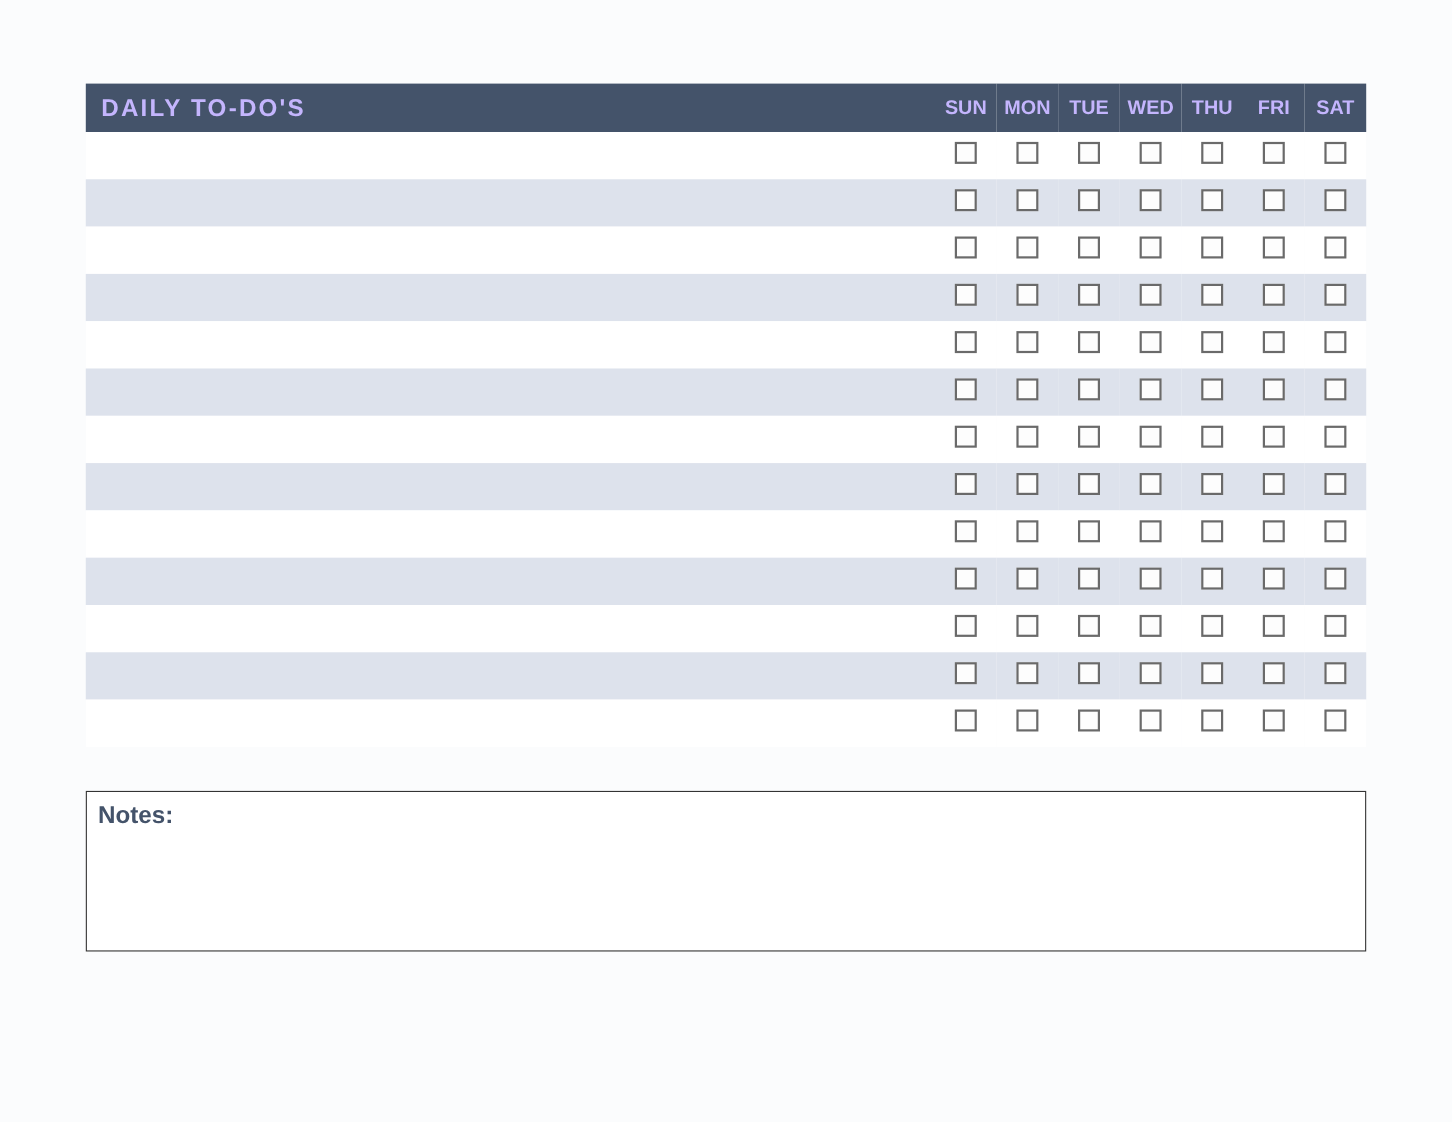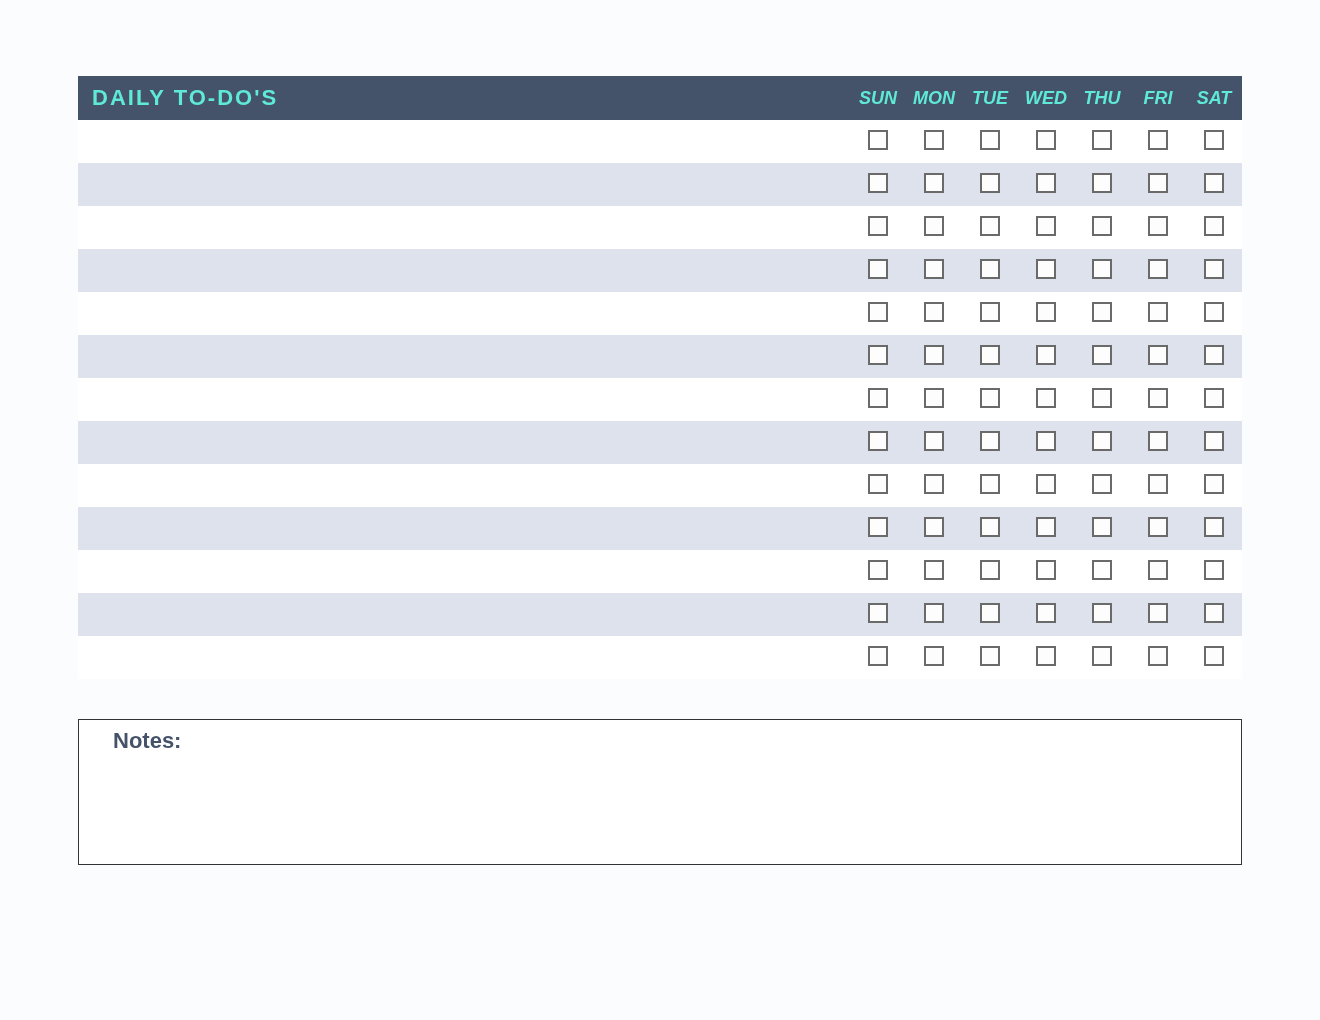--- a/index.html
+++ b/index.html
@@ -14,35 +14,34 @@
     box-sizing: border-box;
     padding: 76px 78px 40px 78px;
   }
   .todo-table {
     width: 100%;
     border-collapse: collapse;
     table-layout: fixed;
   }
   .todo-table th {
     background: #44536a;
-    color: #5eead4;
+    color: #c4b5fd;
     font-weight: bold;
     padding: 6px 0;
     height: 32px;
     font-size: 18px;
   }
   .todo-table th.title-col {
     text-align: left;
     padding-left: 14px;
     letter-spacing: 2px;
     font-size: 22px;
   }
   .todo-table th.day-col {
     width: 56px;
-    font-style: italic;
   }
   .todo-table td {
     height: 43px;
     padding: 0;
     text-align: center;
     vertical-align: middle;
   }
   .todo-table td.task-cell {
     text-align: left;
     padding-left: 14px;
@@ -66,21 +65,20 @@
     border: 1px solid #333;
     min-height: 146px;
     padding: 8px 10px;
     box-sizing: border-box;
     background: #ffffff;
   }
   .notes-label {
     font-size: 22px;
     font-weight: bold;
     color: #44536a;
-    margin-left: 24px;
   }
   .source-line {
     margin-top: 30px;
     font-size: 18px;
     color: #222;
   }
   .source-line a {
     color: #1a5fd0;
     text-decoration: underline;
   }

